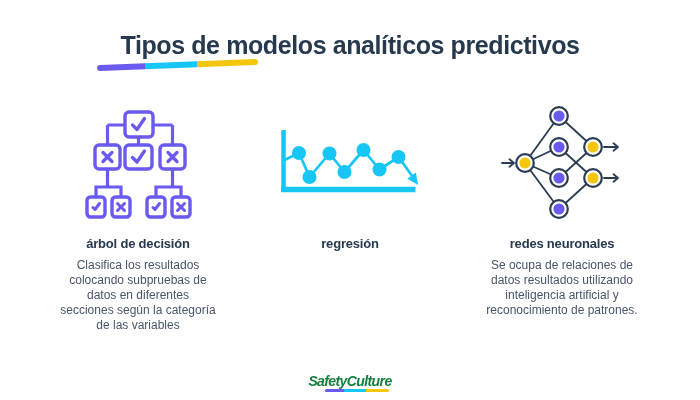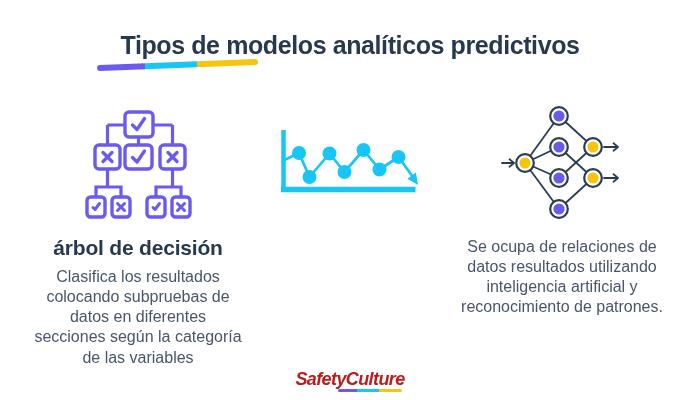--- a/index.html
+++ b/index.html
@@ -33,46 +33,46 @@
       var(--yellow) 62%, var(--yellow) 100%);
   }
   
   .columns{
     position:absolute;top:95px;left:0;width:700px;
     display:flex;justify-content:center;gap:0;
   }
   .col{width:212px;display:flex;flex-direction:column;align-items:center;}
   .icon-wrap{height:135px;display:flex;align-items:center;justify-content:center;}
   .col h2{
-    margin-top:6px;font-size:21px;font-weight:bold;color:var(--heading-navy);
+    margin-top:6px;font-size:13px;font-weight:bold;color:var(--heading-navy);
     letter-spacing:-0.2px;
   }
   .col p{
-    margin-top:7px;font-size:16px;line-height:1.26;color:var(--body-text);
+    margin-top:7px;font-size:12px;line-height:1.26;color:var(--body-text);
     text-align:center;white-space:pre-line;
   }
   
   .tree-line{stroke:var(--purple);stroke-width:3.2;fill:none;}
   .tree-box{fill:#fff;stroke:var(--purple);stroke-width:3.4;}
   .tree-mark{stroke:var(--purple);stroke-width:3.3;fill:none;stroke-linecap:round;stroke-linejoin:round;}
   .tree-mark-sm{stroke:var(--purple);stroke-width:3;fill:none;stroke-linecap:round;stroke-linejoin:round;}
   .reg-axis{stroke:var(--cyan);fill:none;}
   .reg-line{stroke:var(--cyan);stroke-width:2.7;fill:none;stroke-linejoin:round;}
   .reg-dot{fill:var(--cyan);}
   .reg-head{fill:var(--cyan);}
   .nn-line{stroke:var(--navy-line);stroke-width:1.8;fill:none;}
   .nn-arrow{stroke:var(--navy-line);stroke-width:1.8;fill:none;stroke-linecap:round;stroke-linejoin:round;}
   .nn-node{fill:#fff;stroke:var(--navy-line);stroke-width:2.2;}
   .nn-core-purple{fill:var(--purple);}
   .nn-core-yellow{fill:var(--yellow);}
   
   .footer{position:absolute;left:0;bottom:10px;width:700px;display:flex;justify-content:center;}
   .logo{position:relative;display:inline-block;}
   .logo-text{
-    font-size:18px;font-weight:bold;font-style:italic;color:#b91c1c;
+    font-size:14px;font-weight:bold;font-style:italic;color:#15803d;
     letter-spacing:-0.6px;
   }
   .logo-underline{
     position:absolute;right:3px;bottom:-2px;width:64px;height:2.6px;border-radius:2px;
     background:linear-gradient(100deg,
       var(--purple) 0%, var(--purple) 30%,
       var(--cyan) 30%, var(--cyan) 64%,
       var(--yellow) 64%, var(--yellow) 100%);
   }
 </style>
@@ -141,20 +141,21 @@
 
           <circle class="reg-dot" cx="20" cy="23" r="7"></circle>
           <circle class="reg-dot" cx="30.5" cy="47" r="7"></circle>
           <circle class="reg-dot" cx="50.5" cy="23.5" r="7"></circle>
           <circle class="reg-dot" cx="65.5" cy="42" r="7"></circle>
           <circle class="reg-dot" cx="84.5" cy="20" r="7"></circle>
           <circle class="reg-dot" cx="100.5" cy="39.5" r="7"></circle>
           <circle class="reg-dot" cx="119.5" cy="27" r="7"></circle>
         </svg>
       </div>
+      <h2>regresión</h2>
     </section>
 
     <section class="col">
       <div class="icon-wrap">
         <svg width="122" height="116" viewBox="0 0 122 116" aria-hidden="true">
 
           <path class="nn-line" d="M24,58 L58,11"></path>
           <path class="nn-line" d="M24,58 L58,42"></path>
           <path class="nn-line" d="M24,58 L58,73"></path>
           <path class="nn-line" d="M24,58 L58,104"></path>
@@ -176,20 +177,21 @@
           <circle class="nn-node" cx="58" cy="73" r="8.8"></circle>
             <circle class="nn-core-purple" cx="58" cy="73" r="5.6"></circle>
           <circle class="nn-node" cx="58" cy="104" r="8.8"></circle>
             <circle class="nn-core-purple" cx="58" cy="104" r="5.6"></circle>
           <circle class="nn-node" cx="92" cy="42" r="8.8"></circle>
             <circle class="nn-core-yellow" cx="92" cy="42" r="5.6"></circle>
           <circle class="nn-node" cx="92" cy="73" r="8.8"></circle>
             <circle class="nn-core-yellow" cx="92" cy="73" r="5.6"></circle>
         </svg>
       </div>
+      <h2>redes neuronales</h2>
       <p>Se ocupa de relaciones de
 datos resultados utilizando
 inteligencia artificial y
 reconocimiento de patrones.</p>
     </section>
 
   </div>
 
   <div class="footer">
     <div class="logo">

